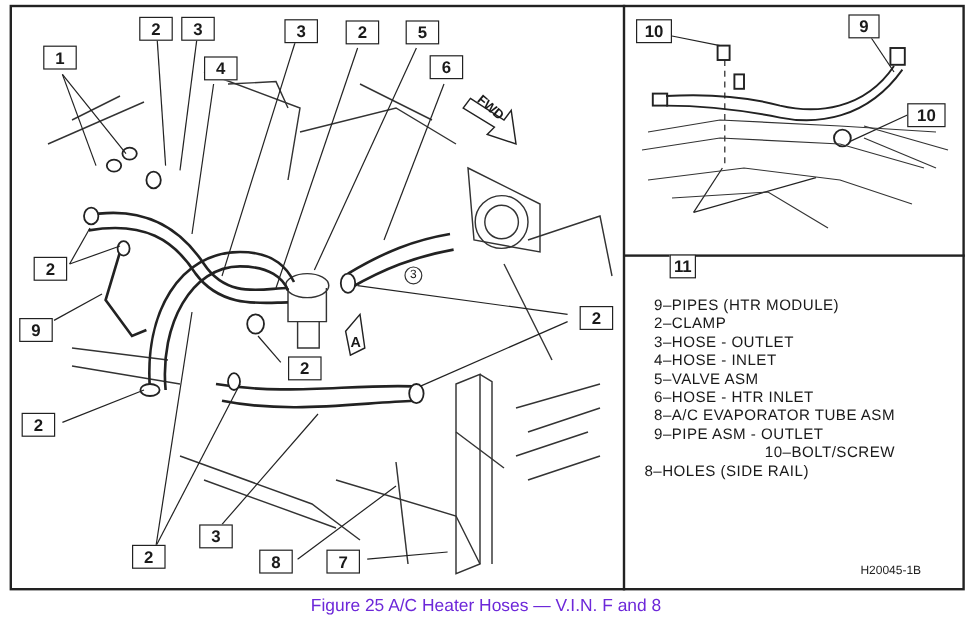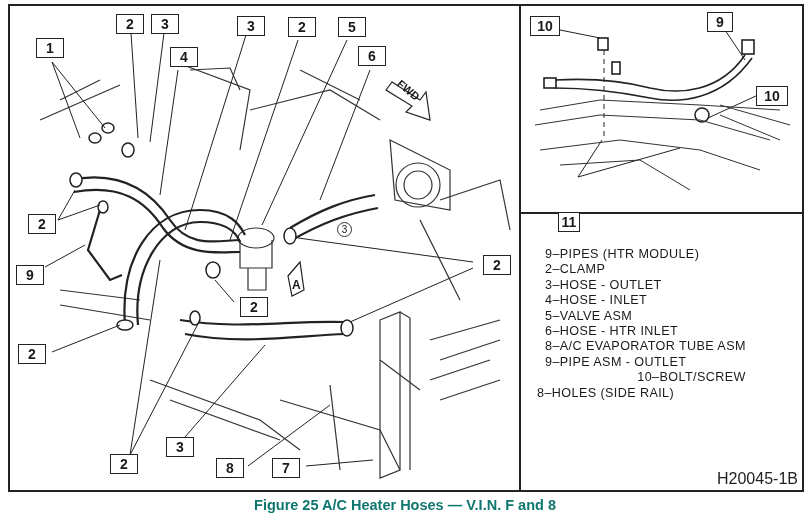--- a/index.html
+++ b/index.html
@@ -6,22 +6,22 @@
     body { width: 810px; height: 526px; position: relative; overflow: hidden; font-family: "Liberation Sans", sans-serif; color: #1a1a1a; }
     #figure { position: absolute; left: 0; top: 0; width: 810px; height: 526px; }
     .frame { position: absolute; border: 2px solid #222; box-sizing: border-box; background: #fff; }
     #main-frame { left: 8px; top: 4px; width: 796px; height: 488px; }
     .divider-v { position: absolute; left: 519px; top: 4px; width: 2px; height: 488px; background: #222; }
     .divider-h { position: absolute; left: 520px; top: 212px; width: 284px; height: 2px; background: #222; }
     svg.art { position: absolute; left: 0; top: 0; }
     .callout { position: absolute; border: 1.5px solid #222; background: #fff; font-size: 14px; font-weight: bold; text-align: center; line-height: 19px; height: 20px; box-sizing: border-box; }
     .legend { position: absolute; left: 545px; top: 247px; font-size: 12.6px; line-height: 15.4px; letter-spacing: 0.4px; color: #1a1a1a; }
     .legend div { white-space: nowrap; }
-    .ref-code { position: absolute; left: 717px; top: 470px; font-size: 16px; color: #222; }
-    .caption { position: absolute; left: 0; width: 810px; top: 497px; text-align: center; font-size: 14.5px; color: #0f766e; font-weight: bold; }
+    .ref-code { position: absolute; left: 717px; top: 470px; font-size: 10px; color: #222; }
+    .caption { position: absolute; left: 0; width: 810px; top: 497px; text-align: center; font-size: 14.5px; color: #6d28d9; }
     .fwd { position: absolute; left: 396px; top: 84px; font-size: 11px; font-weight: bold; transform: rotate(40deg); }
     .a-label { position: absolute; left: 292px; top: 278px; font-size: 12px; font-weight: bold; }
     .three-circ { position: absolute; left: 337px; top: 222px; font-size: 10px; width: 13px; height: 13px; border: 1px solid #333; border-radius: 50%; text-align: center; line-height: 13px; }
   </style>
 </head>
 <body>
 
 <div id="figure">
   <div id="main-frame" class="frame"></div>
   <div class="divider-v"></div>

